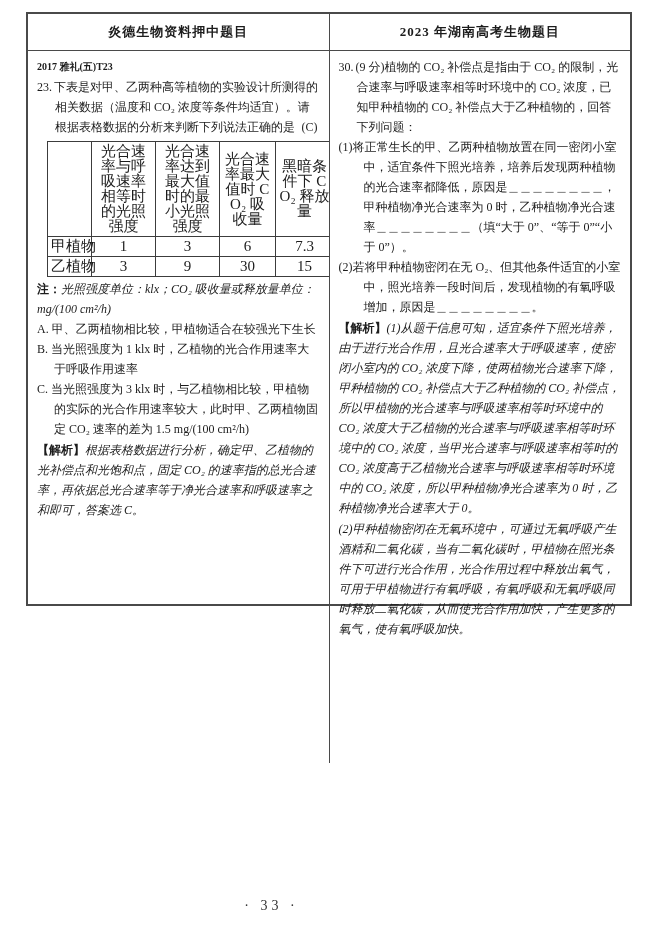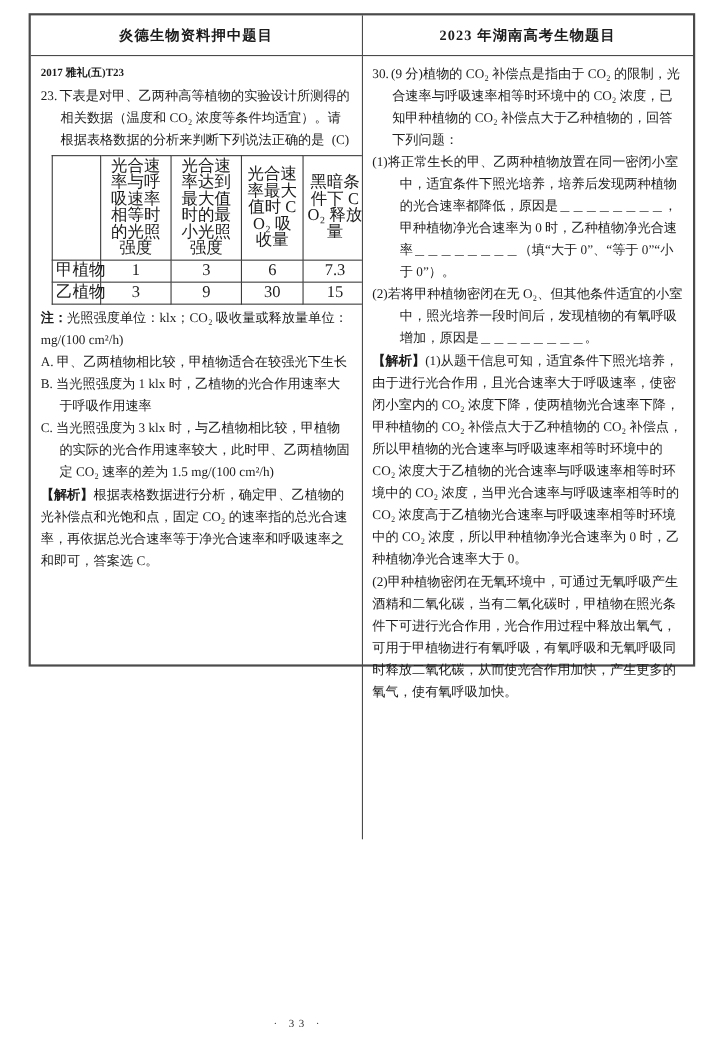--- a/index.html
+++ b/index.html
@@ -50,28 +50,28 @@
     border:1px solid #3c3c3c;
     padding:2px 3px;
     font-weight:normal;
     vertical-align:middle;
     word-break:break-all;
   }
   table.datatable td{text-align:center;}
   table.datatable .rowhead{text-align:right;white-space:nowrap;}
   .note{margin-top:2px;}
   .bold-label{font-weight:bold;font-style:normal;}
-  .kai{}
+  .kai{font-style:italic;}
   .opt{padding-left:17px;text-indent:-17px;}
   .analysis{margin-top:1px;}
   .subq{padding-left:25px;text-indent:-25px;}
   .ansblock{margin-top:1px;}
   .pageno{
     position:absolute;left:0;top:898px;width:543px;
-    text-align:center;font-size:10px;color:#333;letter-spacing:4px;margin-top:28px;
+    text-align:center;font-size:14px;color:#333;letter-spacing:4px;
   }
 </style>
 </head>
 <body>
 
 <div class="sheet">
 
   <div class="head-row">
     <div class="head-cell">炎德生物资料押中题目</div>
     <div class="head-cell">2023 年湖南高考生物题目</div>

